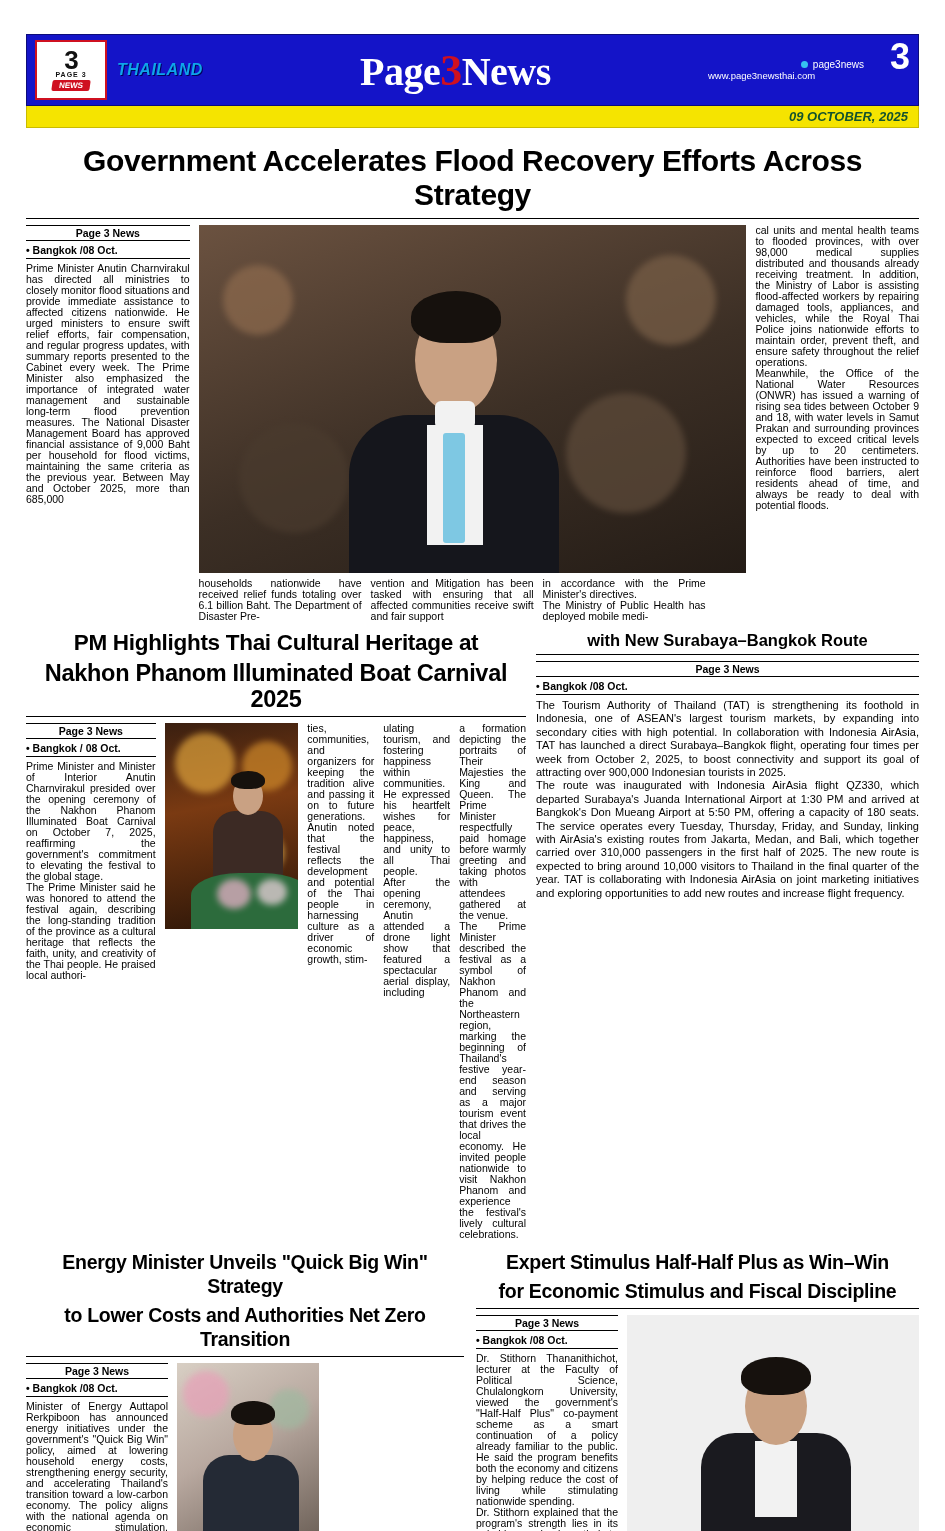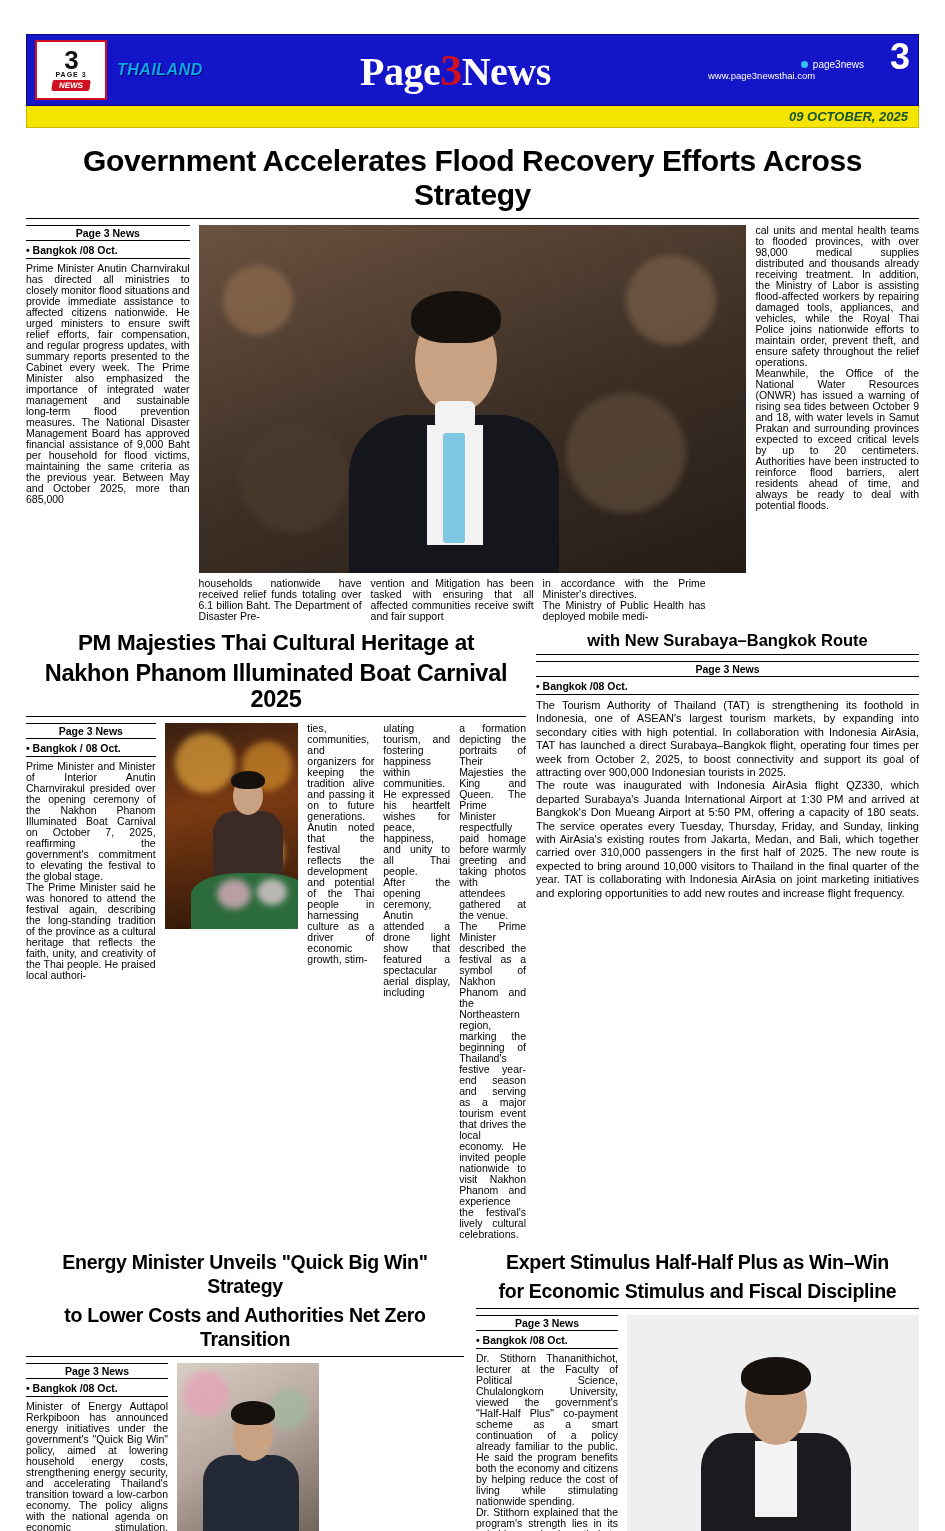--- a/index.html
+++ b/index.html
@@ -212,21 +212,21 @@
 
     <div class="s1-right">
       <div class="col" style="white-space:pre-line;">cal units and mental health teams to flooded provinces, with over 98,000 medical supplies distributed and thousands already receiving treatment. In addition, the Ministry of Labor is assisting flood-affected workers by repairing damaged tools, appliances, and vehicles, while the Royal Thai Police joins nationwide efforts to maintain order, prevent theft, and ensure safety throughout the relief operations.
 Meanwhile, the Office of the National Water Resources (ONWR) has issued a warning of rising sea tides between October 9 and 18, with water levels in Samut Prakan and surrounding provinces expected to exceed critical levels by up to 20 centimeters. Authorities have been instructed to reinforce flood barriers, alert residents ahead of time, and always be ready to deal with potential floods.</div>
     </div>
   </div>
 
   <div class="mid-section">
 
     <div class="ms-left">
-      <div class="headline-2">PM Majesties Thai Cultural Heritage at</div>
+      <div class="headline-2">PM Highlights Thai Cultural Heritage at</div>
       <div class="headline-2" style="font-size:23.5px;">Nakhon Phanom Illuminated Boat Carnival 2025</div>
       <div class="rule"></div>
       <div class="s2-cols">
         <div class="s2-c1">
           <div class="byline-box">Page 3 News</div>
           <div class="byline-sub">• Bangkok / 08 Oct.</div>
           <div class="col" style="white-space:pre-line;">Prime Minister and Minister of Interior Anutin Charnvirakul presided over the opening ceremony of the Nakhon Phanom Illuminated Boat Carnival on October 7, 2025, reaffirming the government's commitment to elevating the festival to the global stage.
 The Prime Minister said he was honored to attend the festival again, describing the long-standing tradition of the province as a cultural heritage that reflects the faith, unity, and creativity of the Thai people. He praised local authori-</div>
         </div>
         <div class="s2-photo">

